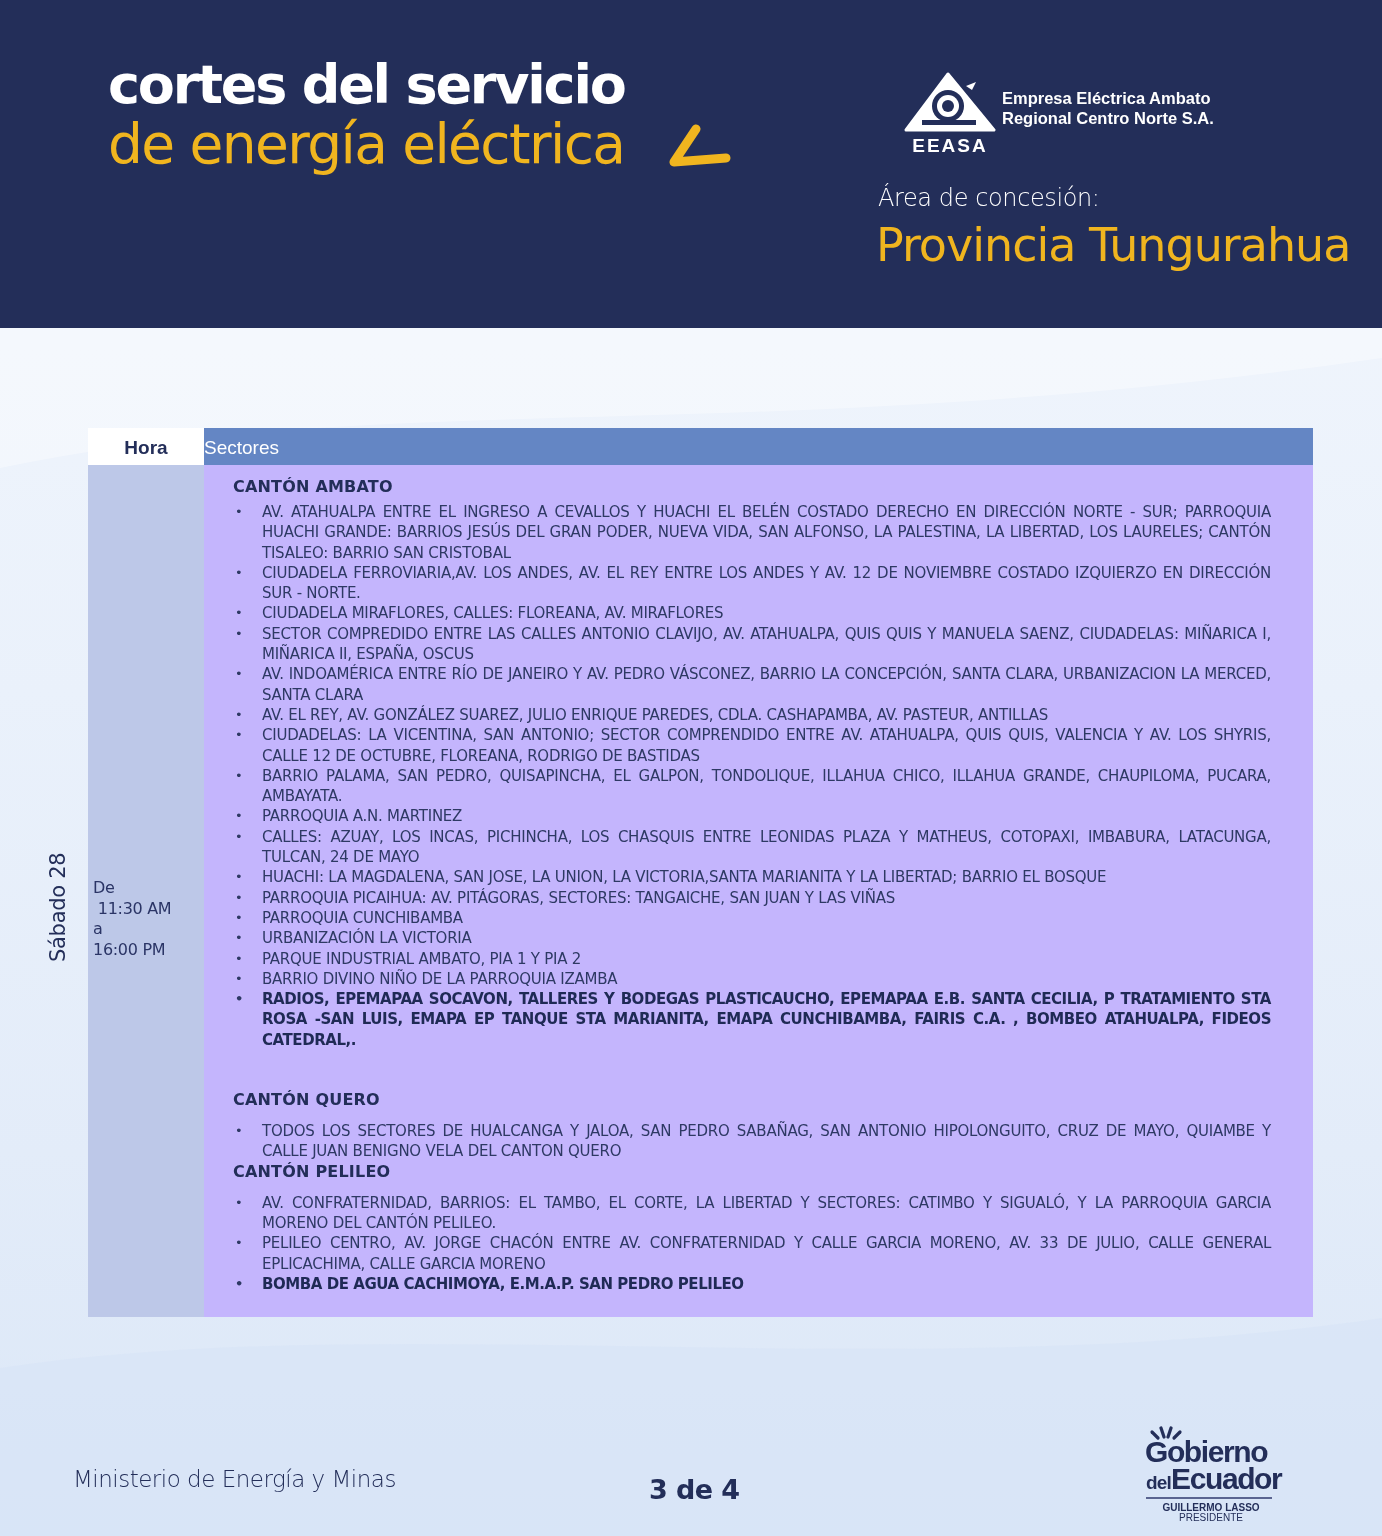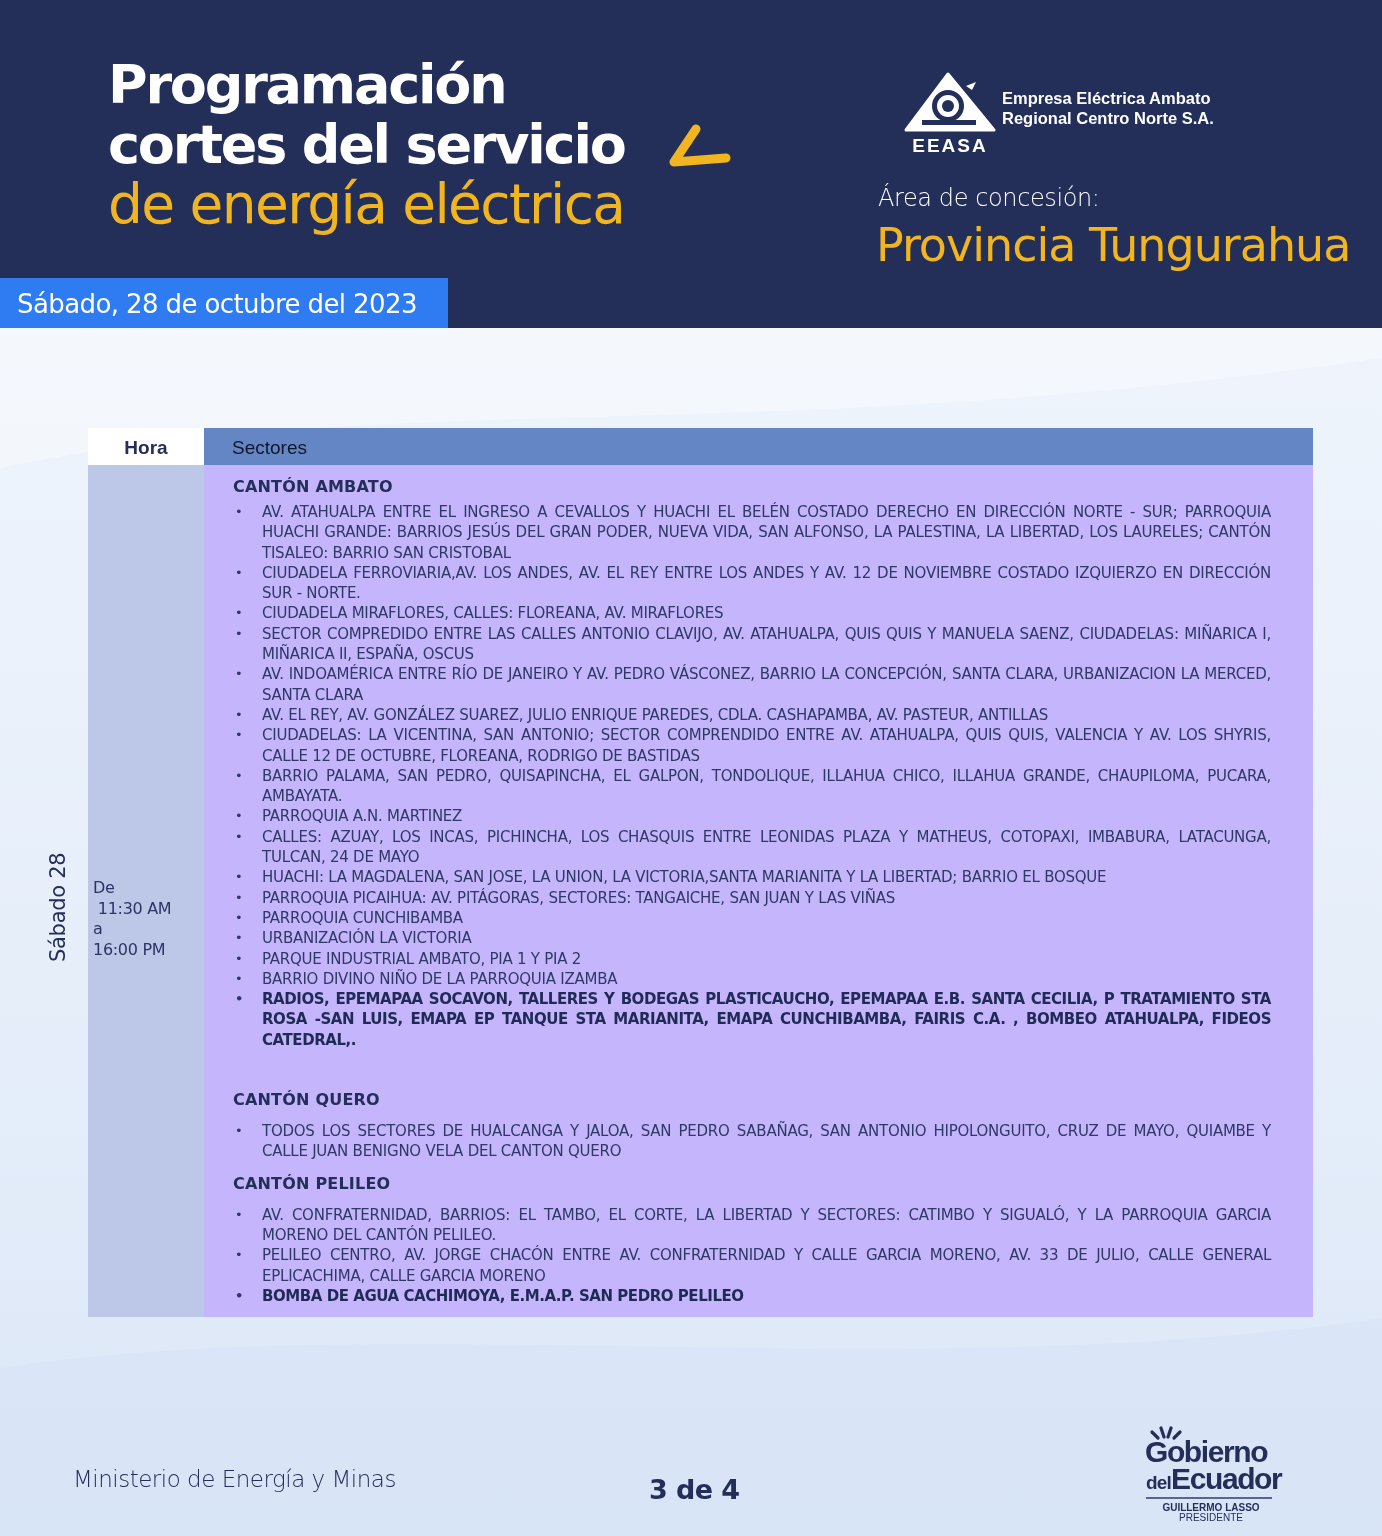--- a/index.html
+++ b/index.html
@@ -49,22 +49,21 @@
     position: absolute; left: 0; top: 328px; width: 1382px; height: 1208px; overflow: hidden;
   }
   
   .tbl { position: absolute; left: 88px; top: 428px; width: 1225px; }
   .thead { display: flex; height: 37px; }
   .th-hora {
     width: 116px; background: #ffffff; color: #232e59; font-weight: bold; font-size: 19px;
     text-align: center; line-height: 39px;
   }
   .th-sect {
-    flex: 1; background: #6486c4; color: #0f172a; font-size: 19px; line-height: 39px;
-    padding-left: 28px;
+    flex: 1; background: #6486c4; color: #ffffff; font-size: 19px; line-height: 39px;
   }
   .tbody { display: flex; height: 852px; }
   .td-hora {
     width: 116px; background: #bdc8e8; position: relative;
   }
   .hora-text {
     position: absolute; left: 5px; top: 413px; font-size: 16px; line-height: 20.5px;
     color: #2b3566; font-family: "DejaVu Sans", sans-serif; letter-spacing: -0.3px; white-space: pre;
   }
   .td-sect { flex: 1; background: #c4b5fd; padding: 12px 42px 0 29px; }
@@ -77,21 +76,21 @@
     position: relative; padding-left: 29px; font-size: 15px; line-height: 20.3px;
     color: #2e3964; text-align: justify; letter-spacing: -0.25px;
     font-family: "DejaVu Sans", sans-serif; font-weight: normal;
   }
   ul.items li::before {
     content: "•"; position: absolute; left: 2px; top: 0; font-size: 13px; color: #2e3964;
   }
   ul.items li.bold { font-weight: bold; color: #1f2a55; letter-spacing: -0.45px; }
   .sec-quero { margin-top: 40px; }
   .sec-quero ul, .sec-pelileo ul { margin-top: 12px; }
-  .sec-pelileo { margin-top: 12px; }
+  .sec-pelileo { }
   .day-label {
     position: absolute; left: 46px; top: 962px; transform-origin: left top;
     transform: rotate(-90deg); font-size: 21px; color: #232e59;
     font-family: "DejaVu Sans", sans-serif; white-space: nowrap; letter-spacing: -0.3px;
   }
   .footer-ministry {
     position: absolute; left: 73px; top: 1466px; font-size: 23px; color: #232e59;
     font-family: "DejaVu Sans", sans-serif; font-weight: 300; letter-spacing: -0.5px;
   }
   .footer-page {
@@ -115,21 +114,20 @@
 
 <div class="bg-swoosh">
   <svg width="1382" height="1208" viewBox="0 0 1382 1208">
     <path d="M0,140 C380,60 760,120 1382,30 L1382,0 L0,0 Z" fill="#ffffff" opacity="0.35"></path>
     <path d="M0,1040 C400,980 900,1060 1382,990 L1382,1208 L0,1208 Z" fill="#d4e2f6" opacity="0.45"></path>
   </svg>
 </div>
 
 <header class="header">
   <div class="title-wrap">
-    <div class="title-line">Programación</div>
     <div class="title-line">cortes del servicio</div>
     <div class="title-sub">de energía eléctrica</div>
   </div>
   <svg class="accent-mark" width="70" height="44" viewBox="0 0 70 44">
     <path d="M30,5 L8,38 L60,34" stroke="#f0b51f" stroke-width="9" fill="none" stroke-linecap="round" stroke-linejoin="round"></path>
   </svg>
 
   <svg class="logo" viewBox="0 0 96 84">
     <path d="M46,2 L92,58 L4,58 Z" fill="#ffffff" stroke="#ffffff" stroke-width="3" stroke-linejoin="round"></path>
     <circle cx="46" cy="34" r="16" fill="#232e59"></circle>
@@ -138,21 +136,20 @@
     <rect x="20" y="48" width="54" height="5" fill="#232e59"></rect>
     <path d="M64,14 L74,10 L70,18 Z" fill="#ffffff"></path>
     <text x="48" y="80" text-anchor="middle" fill="#ffffff" font-family="Liberation Sans, sans-serif" font-weight="bold" font-size="19" letter-spacing="2">EEASA</text>
   </svg>
   <div class="company">
     <div>Empresa Eléctrica Ambato</div>
     <div>Regional Centro Norte S.A.</div>
   </div>
   <div class="area-label">Área de concesión:</div>
   <div class="province">Provincia Tungurahua</div>
-  <div class="date-badge">Sábado, 28 de octubre del 2023</div>
 </header>
 
 <div class="day-label">Sábado 28</div>
 
 <div class="tbl">
   <div class="thead">
     <div class="th-hora">Hora</div>
     <div class="th-sect">Sectores</div>
   </div>
   <div class="tbody">

